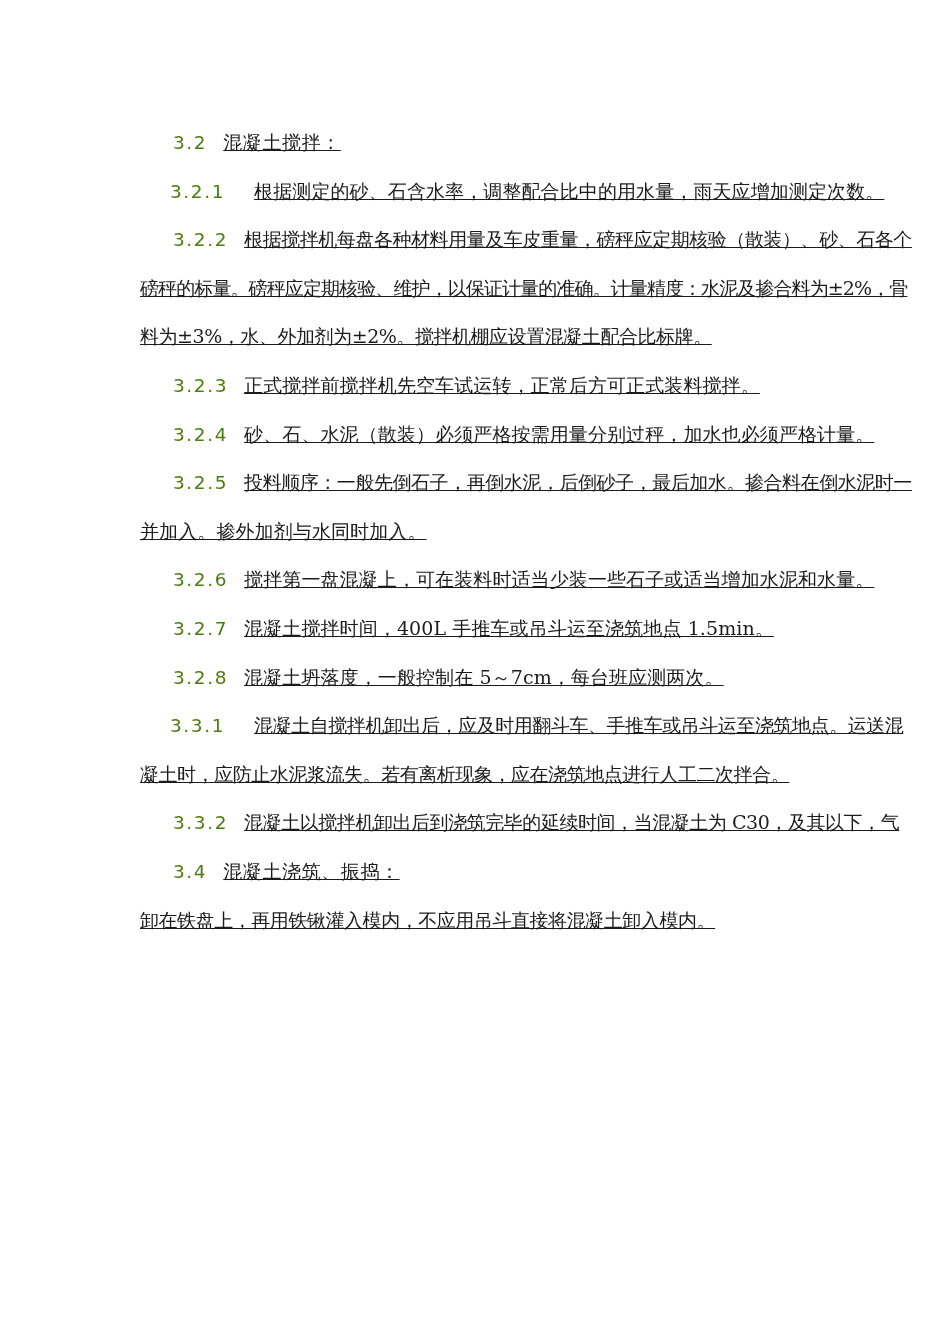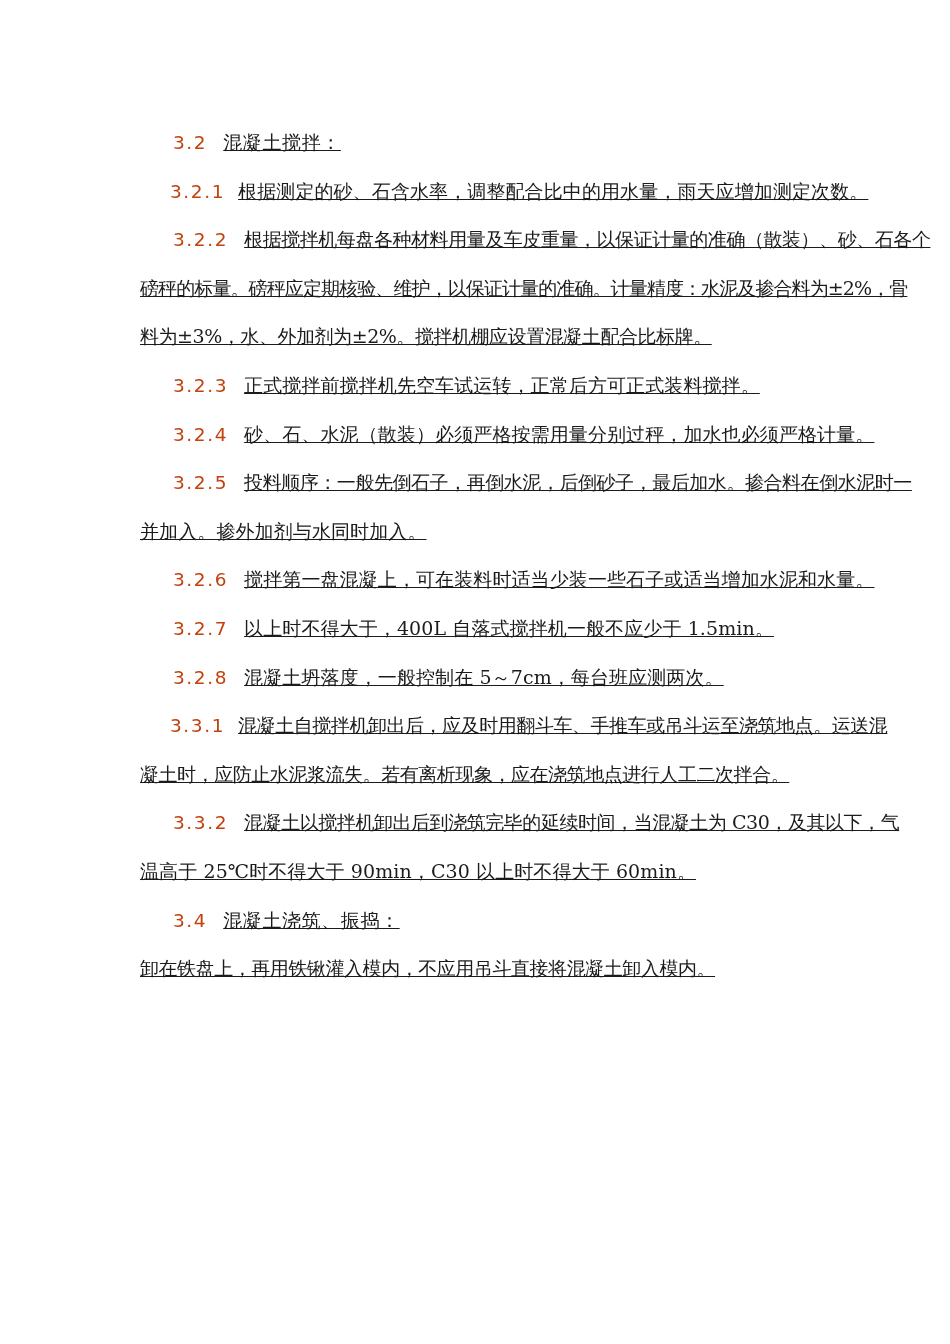--- a/index.html
+++ b/index.html
@@ -48,25 +48,25 @@
 
   .line.indent-sm {
     padding-left: 30px;
   }
 
   
   .num {
     font-family: "DejaVu Sans", "Liberation Sans", sans-serif;
     font-size: 18.5px;
     letter-spacing: 1.6px;
-    color: #c2410c;
+    color: #4d7c0f;
   }
 
   .num.gap-lg { margin-right: 16px; }
-  .num.gap-md { margin-right: 13px; }
+  .num.gap-md { margin-right: 29px; }
 
   
   .txt {
     font-family: "DejaVu Serif", "Liberation Serif", serif;
     font-size: 19px;
     text-decoration: underline;
   }
 
   
   .txt.tight {
@@ -90,21 +90,21 @@
 
     <div class="clause">
       <div class="line indent"><span class="num gap-lg">3.2</span><span class="txt loose">混凝土搅拌：</span></div>
     </div>
 
     <div class="clause">
       <div class="line indent-sm"><span class="num gap-md">3.2.1</span><span class="txt">根据测定的砂、石含水率，调整配合比中的用水量，雨天应增加测定次数。</span></div>
     </div>
 
     <div class="clause">
-      <div class="line indent"><span class="num gap-lg">3.2.2</span><span class="txt tight">根据搅拌机每盘各种材料用量及车皮重量，以保证计量的准确（散装）、砂、石各个</span></div>
+      <div class="line indent"><span class="num gap-lg">3.2.2</span><span class="txt tight">根据搅拌机每盘各种材料用量及车皮重量，磅秤应定期核验（散装）、砂、石各个</span></div>
       <div class="line"><span class="txt tighter">磅秤的标量。磅秤应定期核验、维护，以保证计量的准确。计量精度：水泥及掺合料为±2%，骨</span></div>
       <div class="line"><span class="txt tight">料为±3%，水、外加剂为±2%。搅拌机棚应设置混凝土配合比标牌。</span></div>
     </div>
 
     <div class="clause">
       <div class="line indent"><span class="num gap-lg">3.2.3</span><span class="txt">正式搅拌前搅拌机先空车试运转，正常后方可正式装料搅拌。</span></div>
     </div>
 
     <div class="clause">
       <div class="line indent"><span class="num gap-lg">3.2.4</span><span class="txt">砂、石、水泥（散装）必须严格按需用量分别过秤，加水也必须严格计量。</span></div>
@@ -113,36 +113,35 @@
     <div class="clause">
       <div class="line indent"><span class="num gap-lg">3.2.5</span><span class="txt tight">投料顺序：一般先倒石子，再倒水泥，后倒砂子，最后加水。掺合料在倒水泥时一</span></div>
       <div class="line"><span class="txt">并加入。掺外加剂与水同时加入。</span></div>
     </div>
 
     <div class="clause">
       <div class="line indent"><span class="num gap-lg">3.2.6</span><span class="txt">搅拌第一盘混凝上，可在装料时适当少装一些石子或适当增加水泥和水量。</span></div>
     </div>
 
     <div class="clause">
-      <div class="line indent"><span class="num gap-lg">3.2.7</span><span class="txt">以上时不得大于，400L 自落式搅拌机一般不应少于 1.5min。</span></div>
+      <div class="line indent"><span class="num gap-lg">3.2.7</span><span class="txt">混凝土搅拌时间，400L 手推车或吊斗运至浇筑地点 1.5min。</span></div>
     </div>
 
     <div class="clause">
       <div class="line indent"><span class="num gap-lg">3.2.8</span><span class="txt">混凝土坍落度，一般控制在 5～7cm，每台班应测两次。</span></div>
     </div>
 
 
     <div class="clause">
       <div class="line indent-sm"><span class="num gap-md">3.3.1</span><span class="txt tight">混凝土自搅拌机卸出后，应及时用翻斗车、手推车或吊斗运至浇筑地点。运送混</span></div>
       <div class="line"><span class="txt tight">凝土时，应防止水泥浆流失。若有离析现象，应在浇筑地点进行人工二次拌合。</span></div>
     </div>
 
     <div class="clause">
       <div class="line indent"><span class="num gap-lg">3.3.2</span><span class="txt tight">混凝土以搅拌机卸出后到浇筑完毕的延续时间，当混凝土为 C30，及其以下，气</span></div>
-      <div class="line"><span class="txt">温高于 25℃时不得大于 90min，C30 以上时不得大于 60min。</span></div>
     </div>
 
     <div class="clause">
       <div class="line indent"><span class="num gap-lg">3.4</span><span class="txt loose">混凝土浇筑、振捣：</span></div>
     </div>
 
     <div class="clause">
     </div>
 
     <div class="clause">

